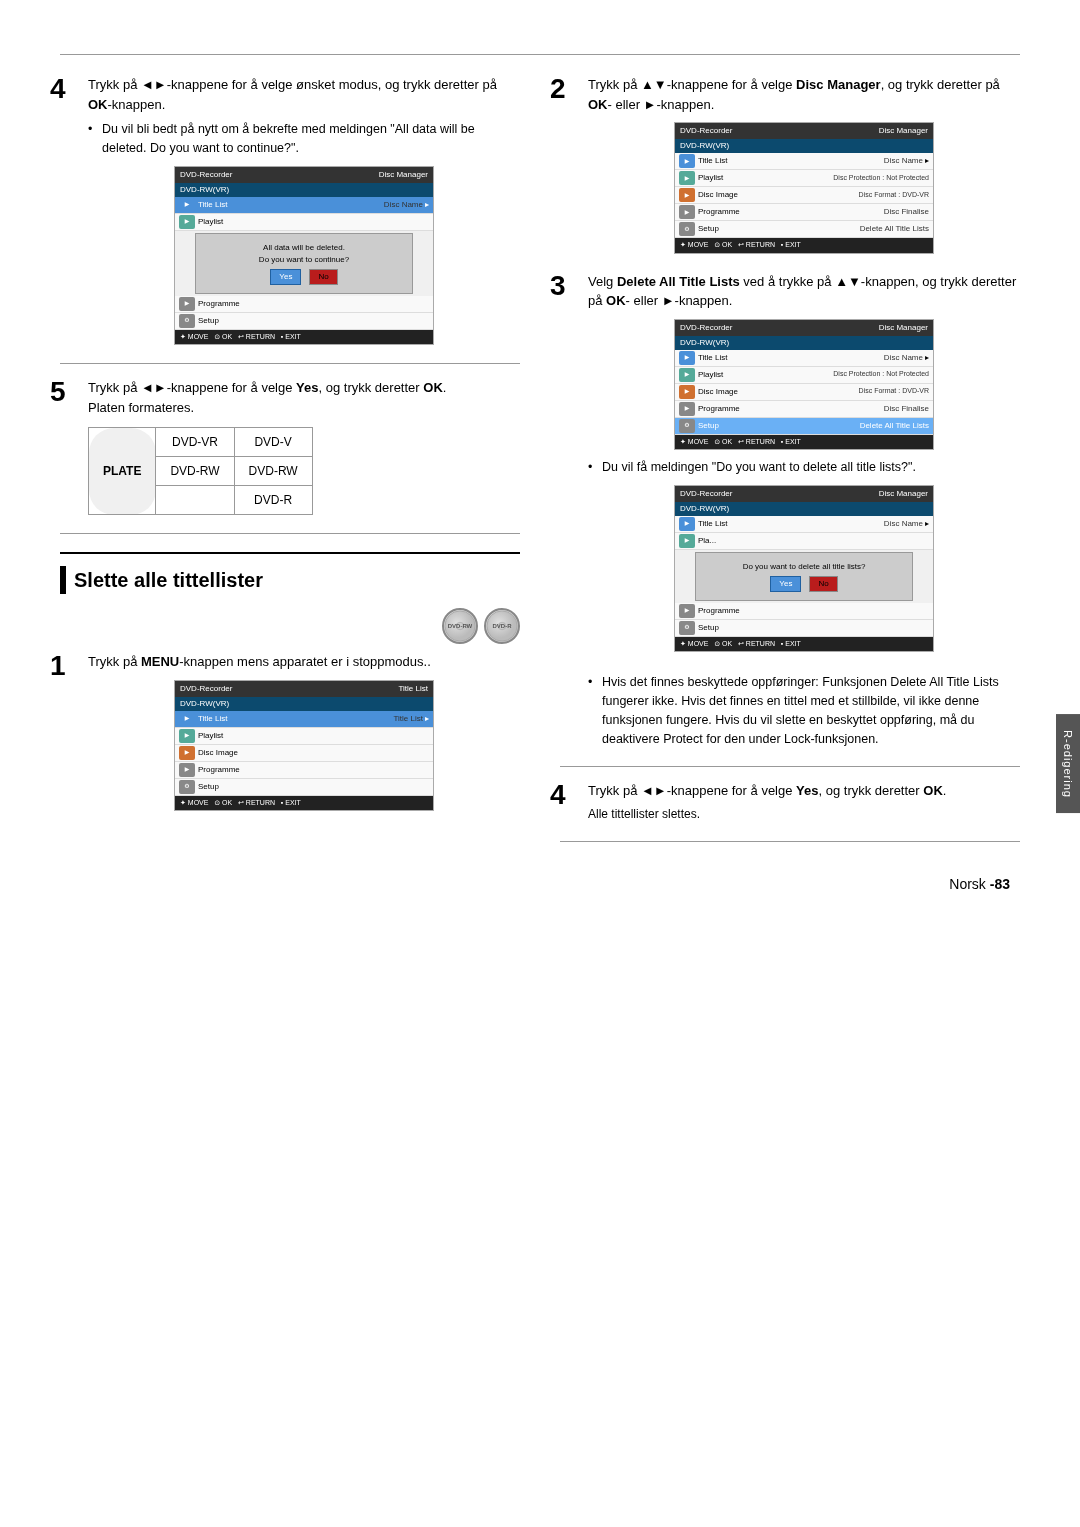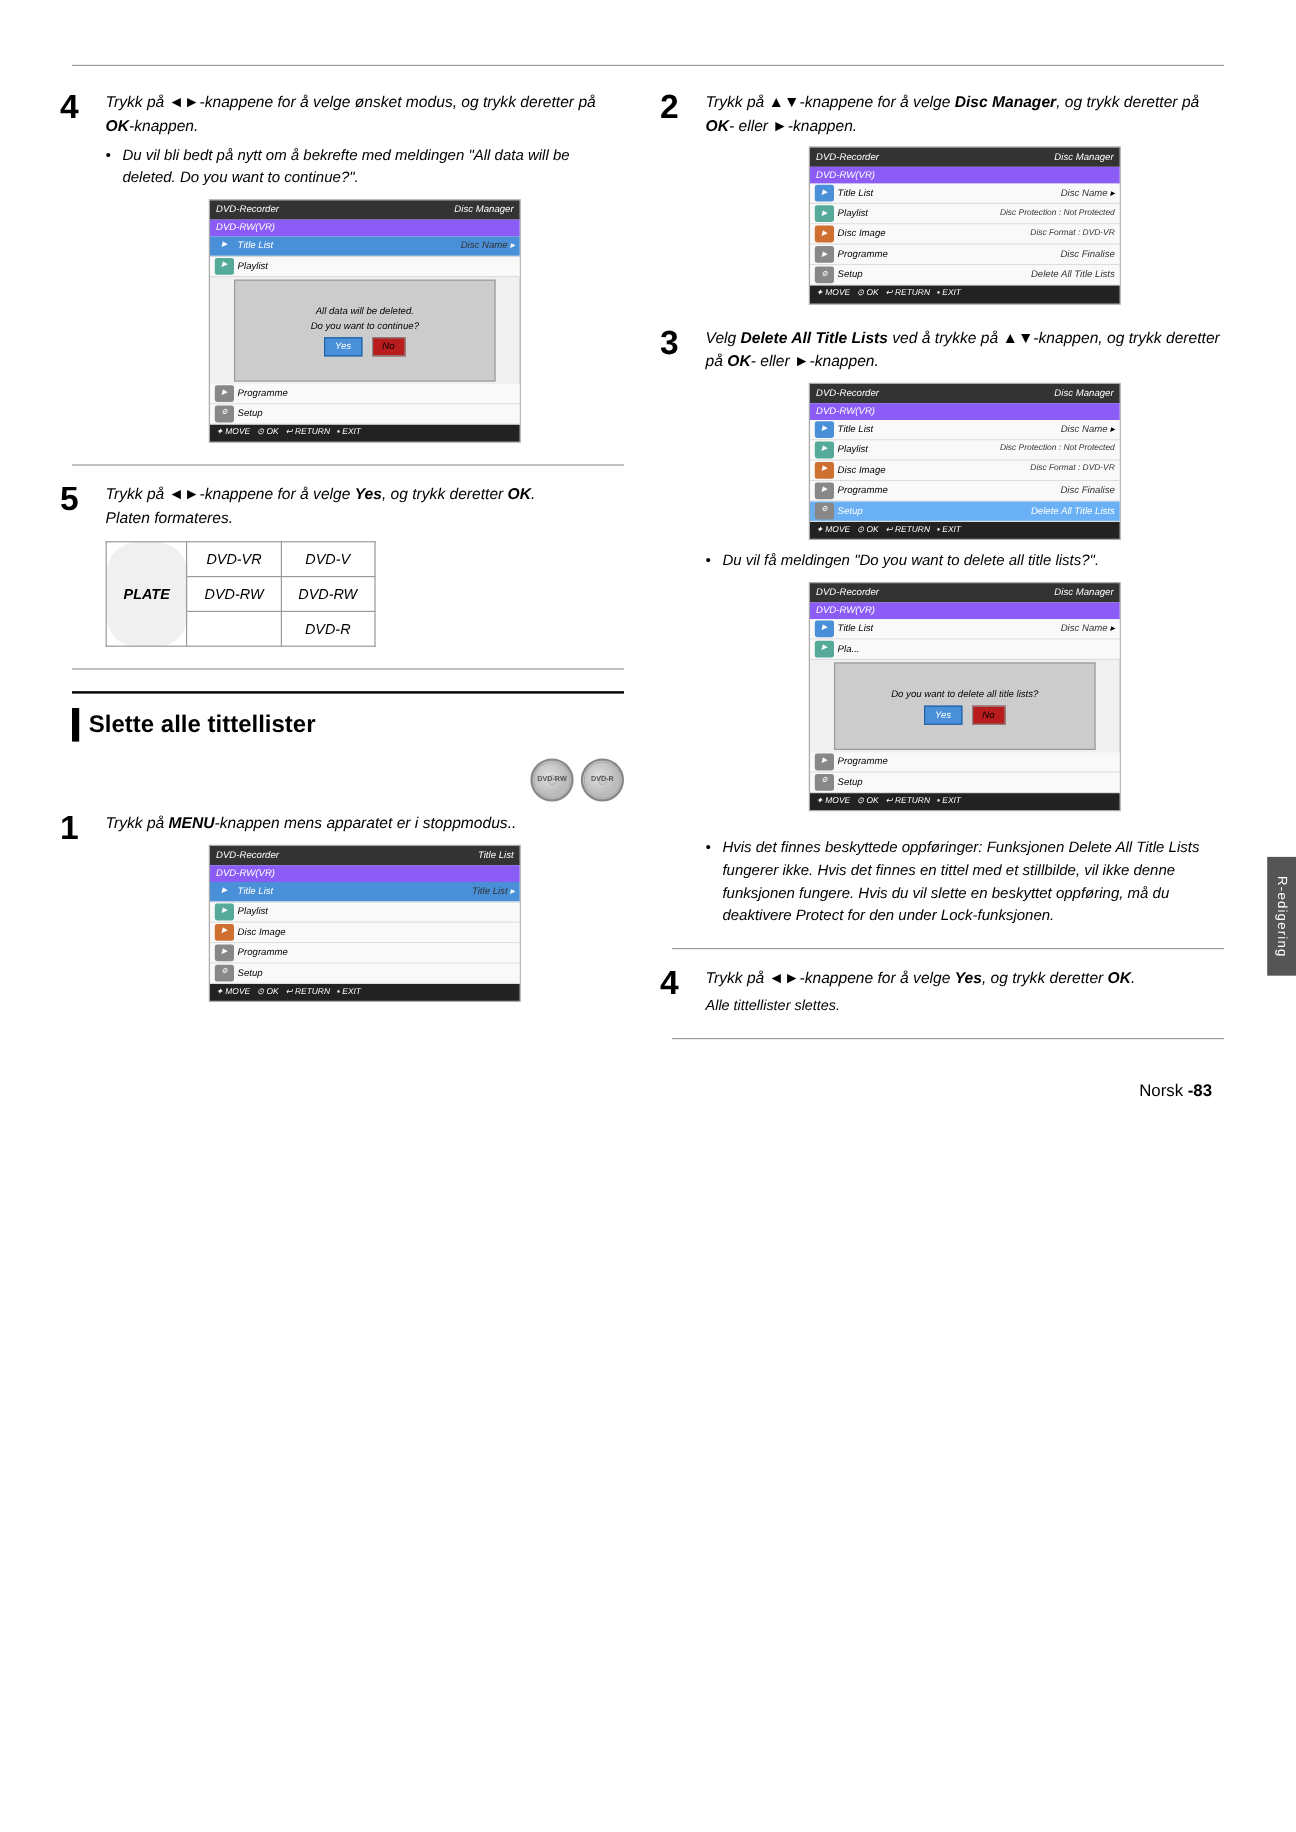--- a/index.html
+++ b/index.html
@@ -47,21 +47,20 @@
       position: absolute;
       left: -10px;
       top: 0;
       line-height: 1;
     }
 
     .step-content {
       margin-left: 28px;
       font-size: 13px;
       line-height: 1.5;
-      font-style: italic;
     }
 
     .step-content b, .step-content strong {
       font-weight: bold;
     }
 
     .bullet-list {
       list-style: none;
       margin: 6px 0 6px 0;
     }
@@ -98,21 +97,21 @@
     .ui-screen-header {
       display: flex;
       justify-content: space-between;
       background: #333;
       color: #fff;
       padding: 2px 5px;
       font-size: 8px;
     }
 
     .ui-screen-subheader {
-      background: #8b5cf6;
+      background: #0c4a6e;
       color: #fff;
       padding: 1px 5px;
       font-size: 8px;
     }
 
     .ui-screen-row {
       display: flex;
       align-items: center;
       padding: 1px 4px;
       border-bottom: 1px solid #ddd;
@@ -163,21 +162,21 @@
       color: #fff;
       padding: 2px 5px;
       font-size: 7px;
       display: flex;
       gap: 8px;
     }
 
     .dialog-box {
       background: #ccc;
       border: 1px solid #999;
-      padding: 20px;
+      padding: 8px;
       margin: 2px 20px;
       font-size: 8px;
       text-align: center;
     }
 
     .dialog-buttons {
       display: flex;
       justify-content: center;
       gap: 8px;
       margin-top: 3px;

